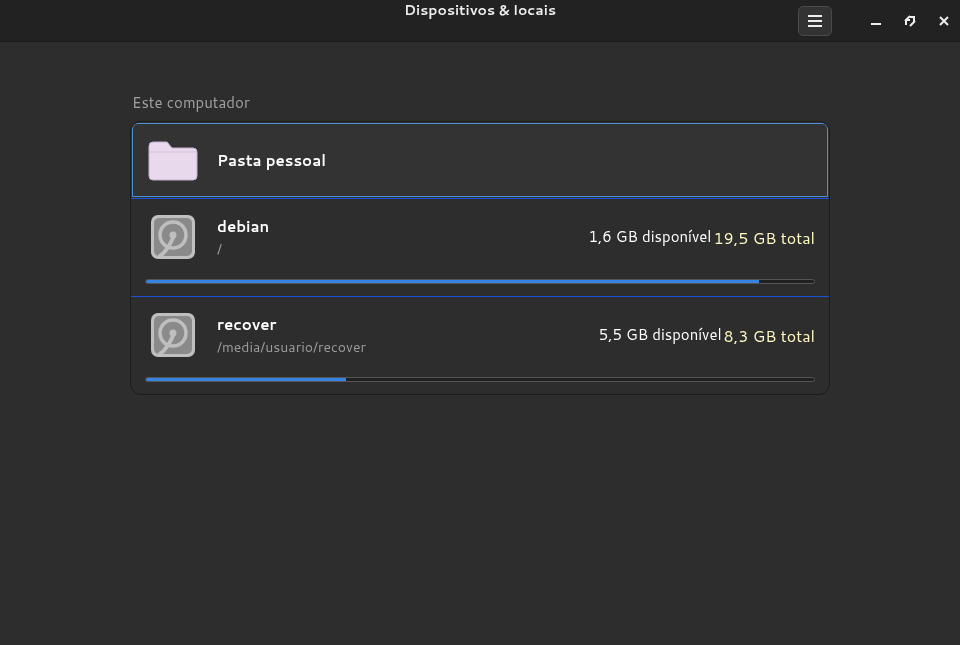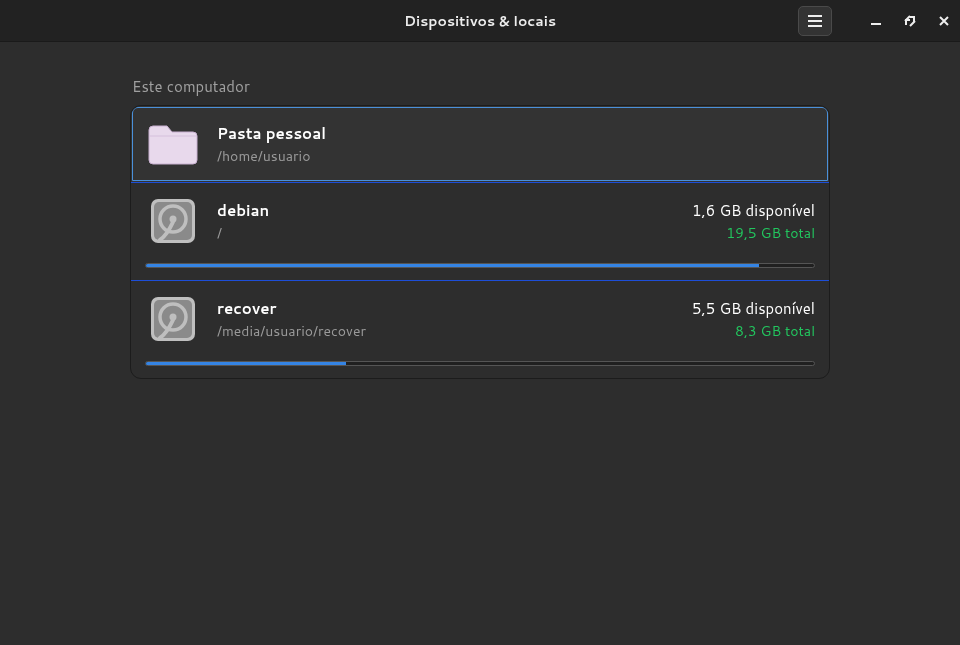--- a/index.html
+++ b/index.html
@@ -13,21 +13,20 @@
       background: #000;
       font-family: Cantarell, "Segoe UI", Ubuntu, sans-serif;
       color: #eee;
       overflow: hidden;
     }
     .titlebar {
       height: 42px;
       background: #222;
       border-bottom: 1px solid #1a1a1a;
       display: flex;
-      align-items: center;
       padding: 0 8px;
       position: relative;
     }
     .title {
       position: absolute;
       left: 0;
       right: 0;
       text-align: center;
       font-weight: bold;
       font-size: 14px;
@@ -70,20 +69,21 @@
     }
     .section {
       width: 700px;
       margin: 0 auto;
     }
     .section-header {
       font-size: 15px;
       color: #a0a0a0;
       padding: 6px 0 8px 2px;
       font-weight: 400;
+      margin-top: 16px;
     }
     .item-list {
       border: 1px solid #1c1c1c;
       border-radius: 11px;
       background: #2d2d2d;
       overflow: hidden;
     }
     .item {
       padding: 12px 14px;
       border-top: 1px solid #1d4ed8;
@@ -122,30 +122,30 @@
       font-size: 15px;
       color: #fff;
     }
     .item-path {
       font-size: 14px;
       color: #999;
     }
     .item-right {
       text-align: right;
       display: flex;
-      flex-direction: column;
+      flex-direction: row;
       gap: 2px;
     }
     .item-avail {
       font-size: 15px;
       color: #fff;
     }
     .item-total {
-      font-size: 14px;
-      color: #22c55e;
+      font-size: 16px;
+      color: #fef9c3;
     }
     .progress {
       margin-top: 16px;
       height: 5px;
       background: #202020;
       border: 1px solid #555;
       border-radius: 3px;
       overflow: hidden;
     }
     .progress-fill {
@@ -202,21 +202,20 @@
       <div class="item selected">
         <div class="item-row">
           <div class="item-icon">
             <svg class="folder-icon" viewBox="0 0 56 48">
               <path d="M4 10 Q4 6 8 6 L22 6 L27 12 L48 12 Q52 12 52 16 L52 40 Q52 44 48 44 L8 44 Q4 44 4 40 Z" fill="#e8d9ec" stroke="#c8b0d0" stroke-width="1"></path>
               <path d="M4 16 L52 16" stroke="#d5c0dc" stroke-width="1"></path>
             </svg>
           </div>
           <div class="item-text">
             <div class="item-name">Pasta pessoal</div>
-            <div class="item-path">/home/usuario</div>
           </div>
         </div>
       </div>
 
       <div class="item">
         <div class="item-row">
           <div class="item-icon">
             <svg class="hdd-icon" viewBox="0 0 52 52">
               <rect x="4" y="4" width="44" height="44" rx="7" fill="#bfbfbf"></rect>
               <rect x="7" y="7" width="38" height="38" rx="5" fill="#8a8a8a"></rect>

